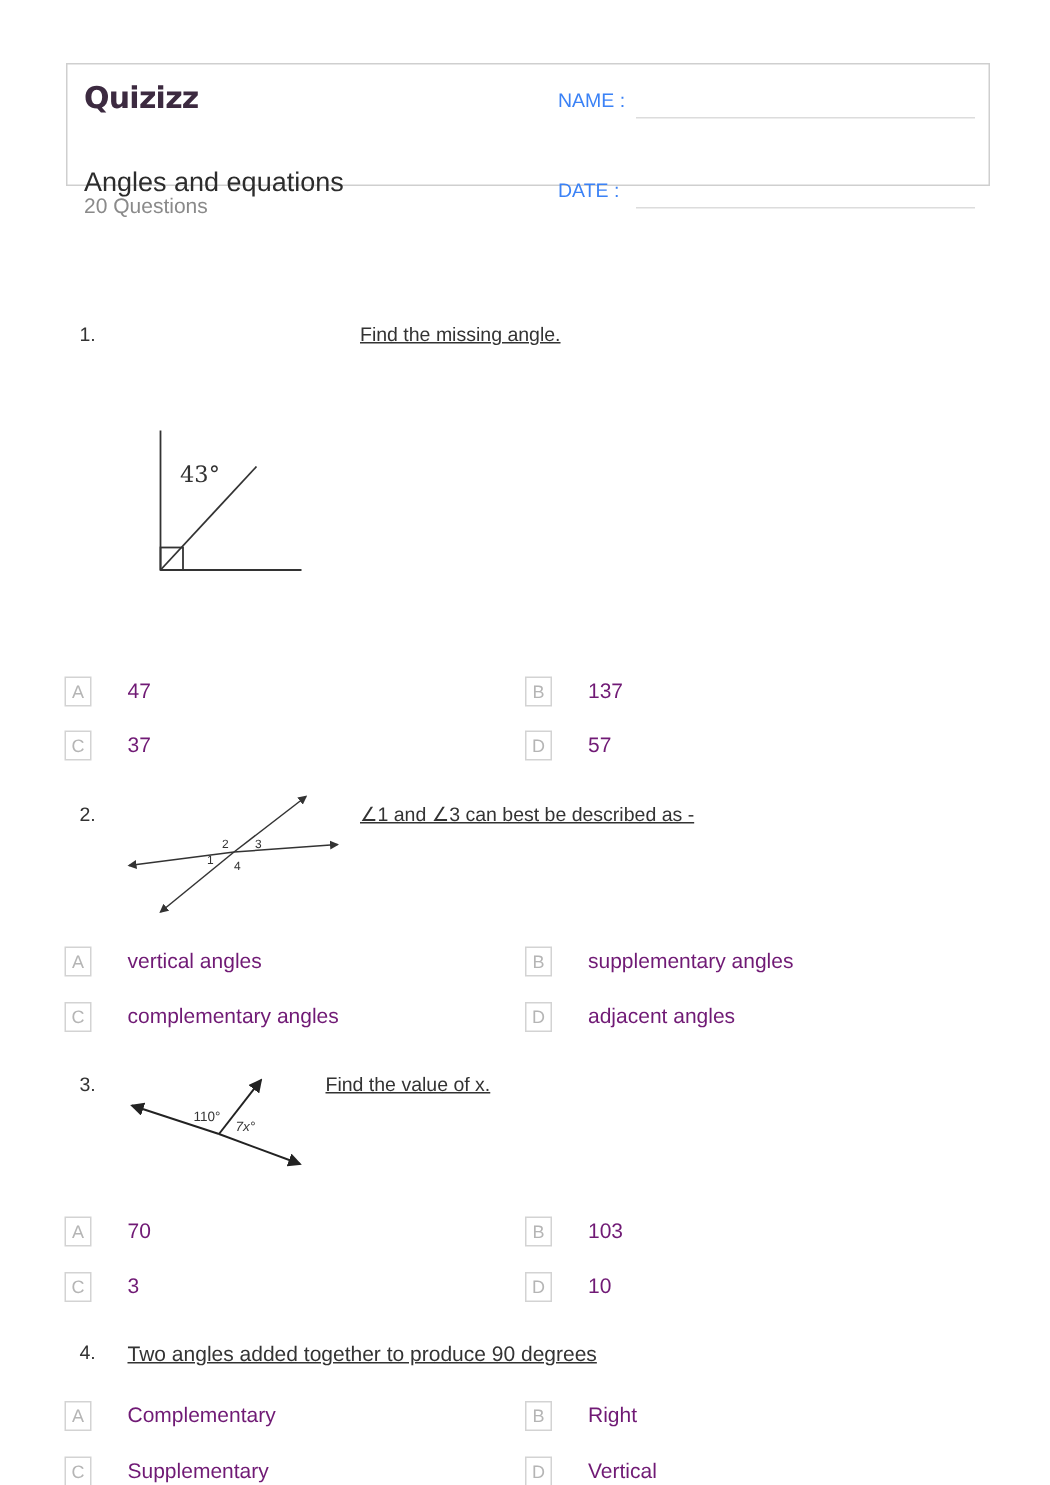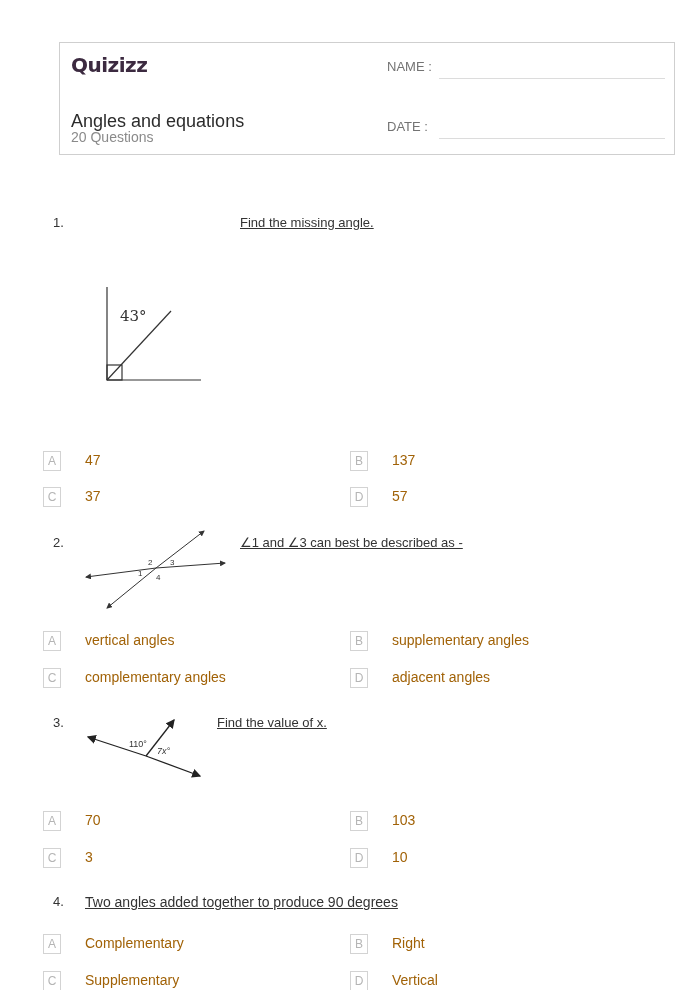--- a/index.html
+++ b/index.html
@@ -1,46 +1,46 @@
 <!DOCTYPE html>
 <html><head>
   <meta charset="utf-8">
   <style>
     * { box-sizing: border-box; margin: 0; padding: 0; }
     html, body { width: 700px; height: 990px; background: #ffffff; overflow: hidden; }
     body { font-family: "Liberation Sans", "DejaVu Sans", sans-serif; color: #333333; position: relative; }
 
     .header-box {
-      position: absolute; left: 59px; top: 42px; width: 616px; height: 113px;
+      position: absolute; left: 44px; top: 42px; width: 616px; height: 82px;
       border: 1px solid #cfcfcf;
     }
     .logo {
       position: absolute; left: 11px; top: 10px;
       font-family: "DejaVu Sans", sans-serif; font-weight: bold; font-size: 20px;
       color: #3c2a40; letter-spacing: -0.5px;
     }
     .quiz-title { position: absolute; left: 11px; top: 68px; font-size: 18px; color: #2c2c2c; }
     .quiz-count { position: absolute; left: 11px; top: 86px; font-size: 14px; color: #8a8a8a; }
 
     .field-row { position: absolute; left: 327px; width: 278px; height: 20px; }
-    .field-label { position: absolute; left: 0; top: 0; font-size: 13px; color: #737373; }
+    .field-label { position: absolute; left: 0; top: 0; font-size: 13px; color: #3b82f6; }
     .field-line {
       position: absolute; left: 52px; right: 0; bottom: 0; height: 1px; background: #dcdcdc;
     }
 
     .q-num { position: absolute; font-size: 13px; color: #333; }
     .q-text { position: absolute; font-size: 13px; color: #333; text-decoration: underline; }
 
     .opt { position: absolute; height: 22px; }
     .opt-letter {
       position: absolute; left: 0; top: 0; width: 18px; height: 20px;
       border: 1px solid #d3d3d3; color: #b5b5b5; font-size: 12px;
       text-align: center; line-height: 18px;
     }
-    .opt-text { position: absolute; left: 42px; top: 1px; font-size: 14px; color: #a16207; white-space: nowrap; }
+    .opt-text { position: absolute; left: 42px; top: 1px; font-size: 14px; color: #701a75; white-space: nowrap; }
 
     svg { position: absolute; overflow: visible; }
   </style>
 </head>
 <body>
 
 <div class="header-box">
   <div class="logo">Quizizz</div>
   <div class="quiz-title">Angles and equations</div>
   <div class="quiz-count">20 Questions</div>

